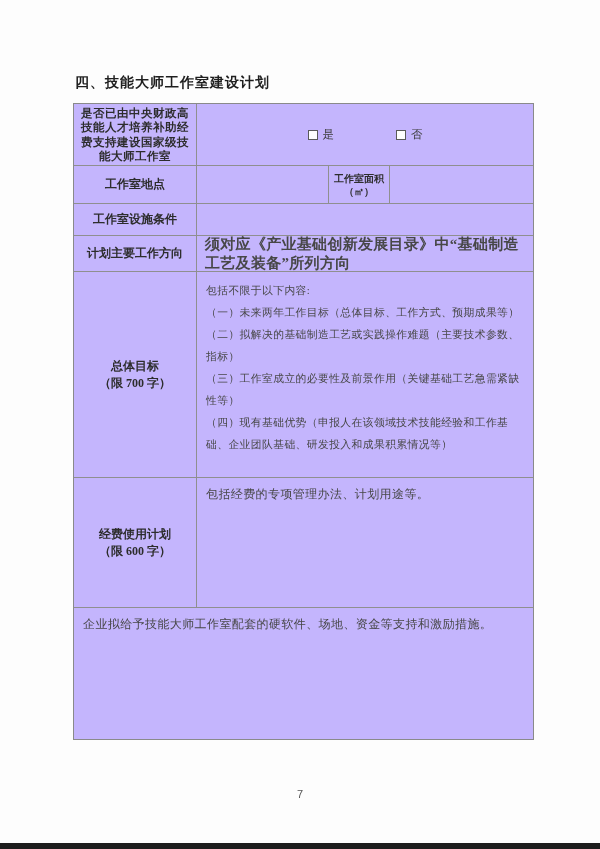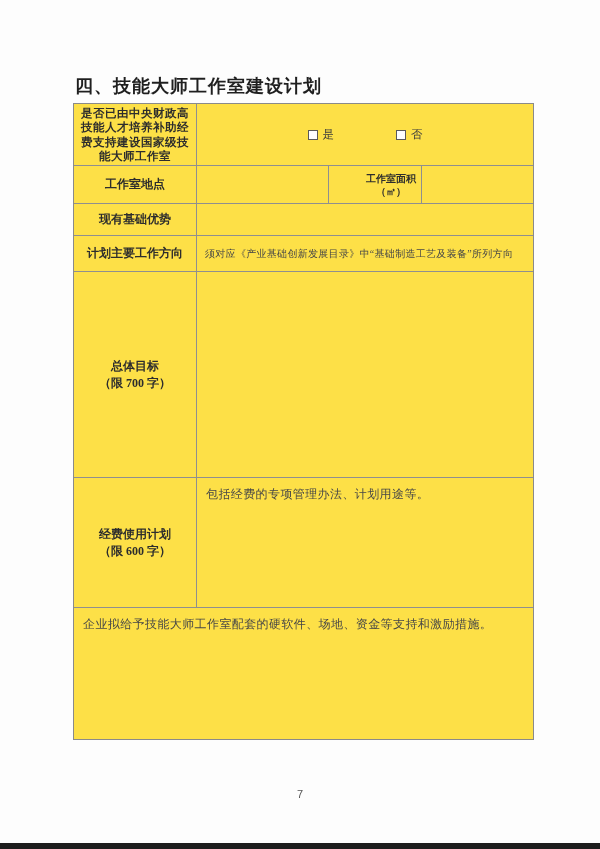--- a/index.html
+++ b/index.html
@@ -8,55 +8,55 @@
     position:relative;
     background:#fdfdfd;
     overflow:hidden;
     font-family:"Liberation Serif","DejaVu Serif",serif;
     color:#3f3f3f;
     -webkit-font-smoothing:antialiased;
   }
   .doc-title {
     position:absolute; left:75px; top:74px;
     font-family:"Liberation Sans","DejaVu Sans",sans-serif;
-    font-size:18px; font-weight:bold; color:#1f1f1f;
+    font-size:14px; font-weight:bold; color:#1f1f1f;
     letter-spacing:1px;
   }
   .form-table {
     position:absolute; left:73px; top:103px; width:461px;
     border:1px solid #8a8a8a;
-    background:#fde047;
+    background:#c4b5fd;
   }
   .row { display:flex; border-bottom:1px solid #8f8f8f; }
   .row:last-child { border-bottom:none; }
   .r1 { height:62px; } .r2 { height:35px; } .r3 { height:38px;justify-content:center; }
   .r4 { height:32px; } .r5 { height:36px; } .r6 { height:206px; }
   .r7 { height:130px; } .r8 { height:131px; }
   .lcell {
     width:123px; flex:0 0 123px;
     border-right:1px solid #8f8f8f;
     display:flex; flex-direction:column; align-items:center; justify-content:center;
     text-align:center; font-weight:bold; color:#2d2d2d;
     font-size:12px; line-height:17px; padding:2px;
   }
   .r1 .lcell { font-size:11.5px; line-height:14.5px; letter-spacing:0.5px; }
-  .vcell { flex:1 1 auto; min-width:0; font-size:11px; color:#474747;gap:32px; }
+  .vcell { flex:1 1 auto; min-width:0; font-size:11px; color:#474747; }
   .vcell.center { display:flex; align-items:center; }
   .checkbox-area { display:flex; align-items:center; justify-content:center; gap:62px; }
   .opt { display:flex; align-items:center; gap:5px; font-size:11.5px; color:#3d3d3d; cursor:default; }
   .cb-box { width:10px; height:10px; border:1px solid #5a5a5a; background:#fefefe; display:inline-block; }
   .split { display:flex; }
   .sub-empty-1 { flex:0 0 132px; border-right:1px solid #8f8f8f; }
   .sub-area-label {
     flex:0 0 61px; border-right:1px solid #8f8f8f;
     display:flex; flex-direction:column; align-items:center; justify-content:center;
     font-weight:bold; font-size:10px; line-height:13px; color:#2d2d2d; text-align:center;
   }
   .sub-empty-2 { flex:1 1 auto; }
-  .direction-text { padding:20px 8px; font-size:10px; letter-spacing:0.3px; }
+  .direction-text { padding:20px 8px; font-size:15px; letter-spacing:0.3px;font-weight:bold; }
   .goal-lines { padding:7px 8px 0 9px; }
   .goal-line { font-size:10.8px; line-height:22px; letter-spacing:0.4px; }
   .hint-text { padding:6px 8px 0 9px; font-size:12px; line-height:21px; letter-spacing:0.4px; }
   .page-number {
     position:absolute; left:0; top:788px; width:600px;
     text-align:center; font-size:11px; color:#555;
     font-family:"Liberation Sans","DejaVu Sans",sans-serif;
   }
   .bottom-strip {
     position:absolute; left:0; bottom:0; width:600px; height:6px;
@@ -103,40 +103,49 @@
         <span>（㎡）</span>
       </div>
       <div class="sub-empty-2">
         <span></span>
       </div>
     </div>
   </div>
 
   <div class="row r4">
     <div class="lcell">
-      <span>现有基础优势</span>
+      <span>工作室设施条件</span>
     </div>
     <div class="vcell center">
       <span></span>
     </div>
   </div>
 
   <div class="row r5">
     <div class="lcell">
       <span>计划主要工作方向</span>
     </div>
     <div class="vcell center">
       <div class="direction-text">须对应《产业基础创新发展目录》中“基础制造工艺及装备”所列方向</div>
     </div>
   </div>
 
   <div class="row r6">
     <div class="lcell">
       <span>总体目标</span>
       <span>（限 700 字）</span>
+    </div>
+    <div class="vcell">
+      <div class="goal-lines">
+        <div class="goal-line">包括不限于以下内容:</div>
+        <div class="goal-line">（一）未来两年工作目标（总体目标、工作方式、预期成果等）</div>
+        <div class="goal-line">（二）拟解决的基础制造工艺或实践操作难题（主要技术参数、指标）</div>
+        <div class="goal-line">（三）工作室成立的必要性及前景作用（关键基础工艺急需紧缺性等）</div>
+        <div class="goal-line">（四）现有基础优势（申报人在该领域技术技能经验和工作基础、企业团队基础、研发投入和成果积累情况等）</div>
+      </div>
     </div>
   </div>
 
   <div class="row r7">
     <div class="lcell">
       <span>经费使用计划</span>
       <span>（限 600 字）</span>
     </div>
     <div class="vcell">
       <div class="hint-text">包括经费的专项管理办法、计划用途等。</div>

